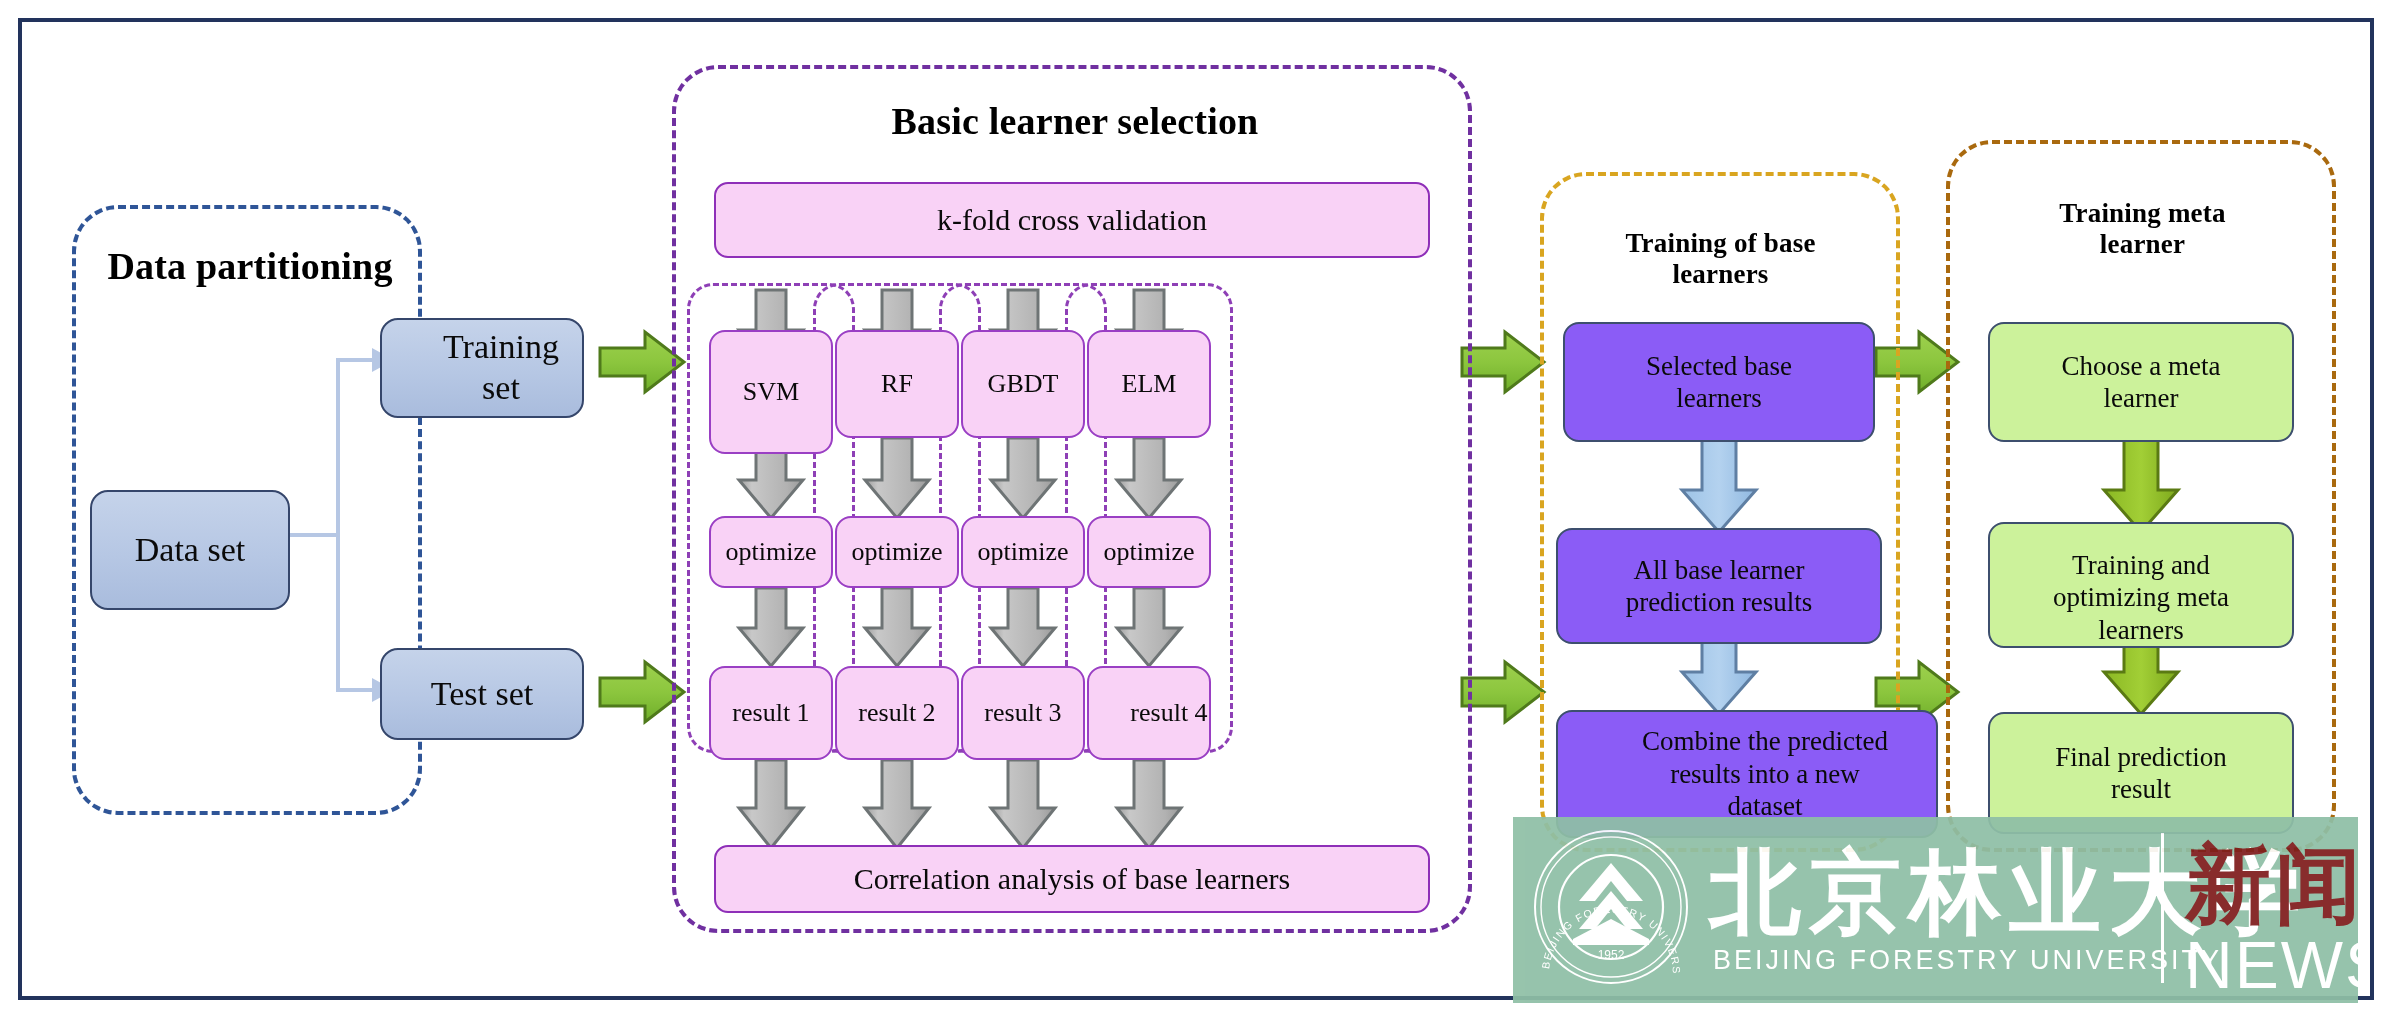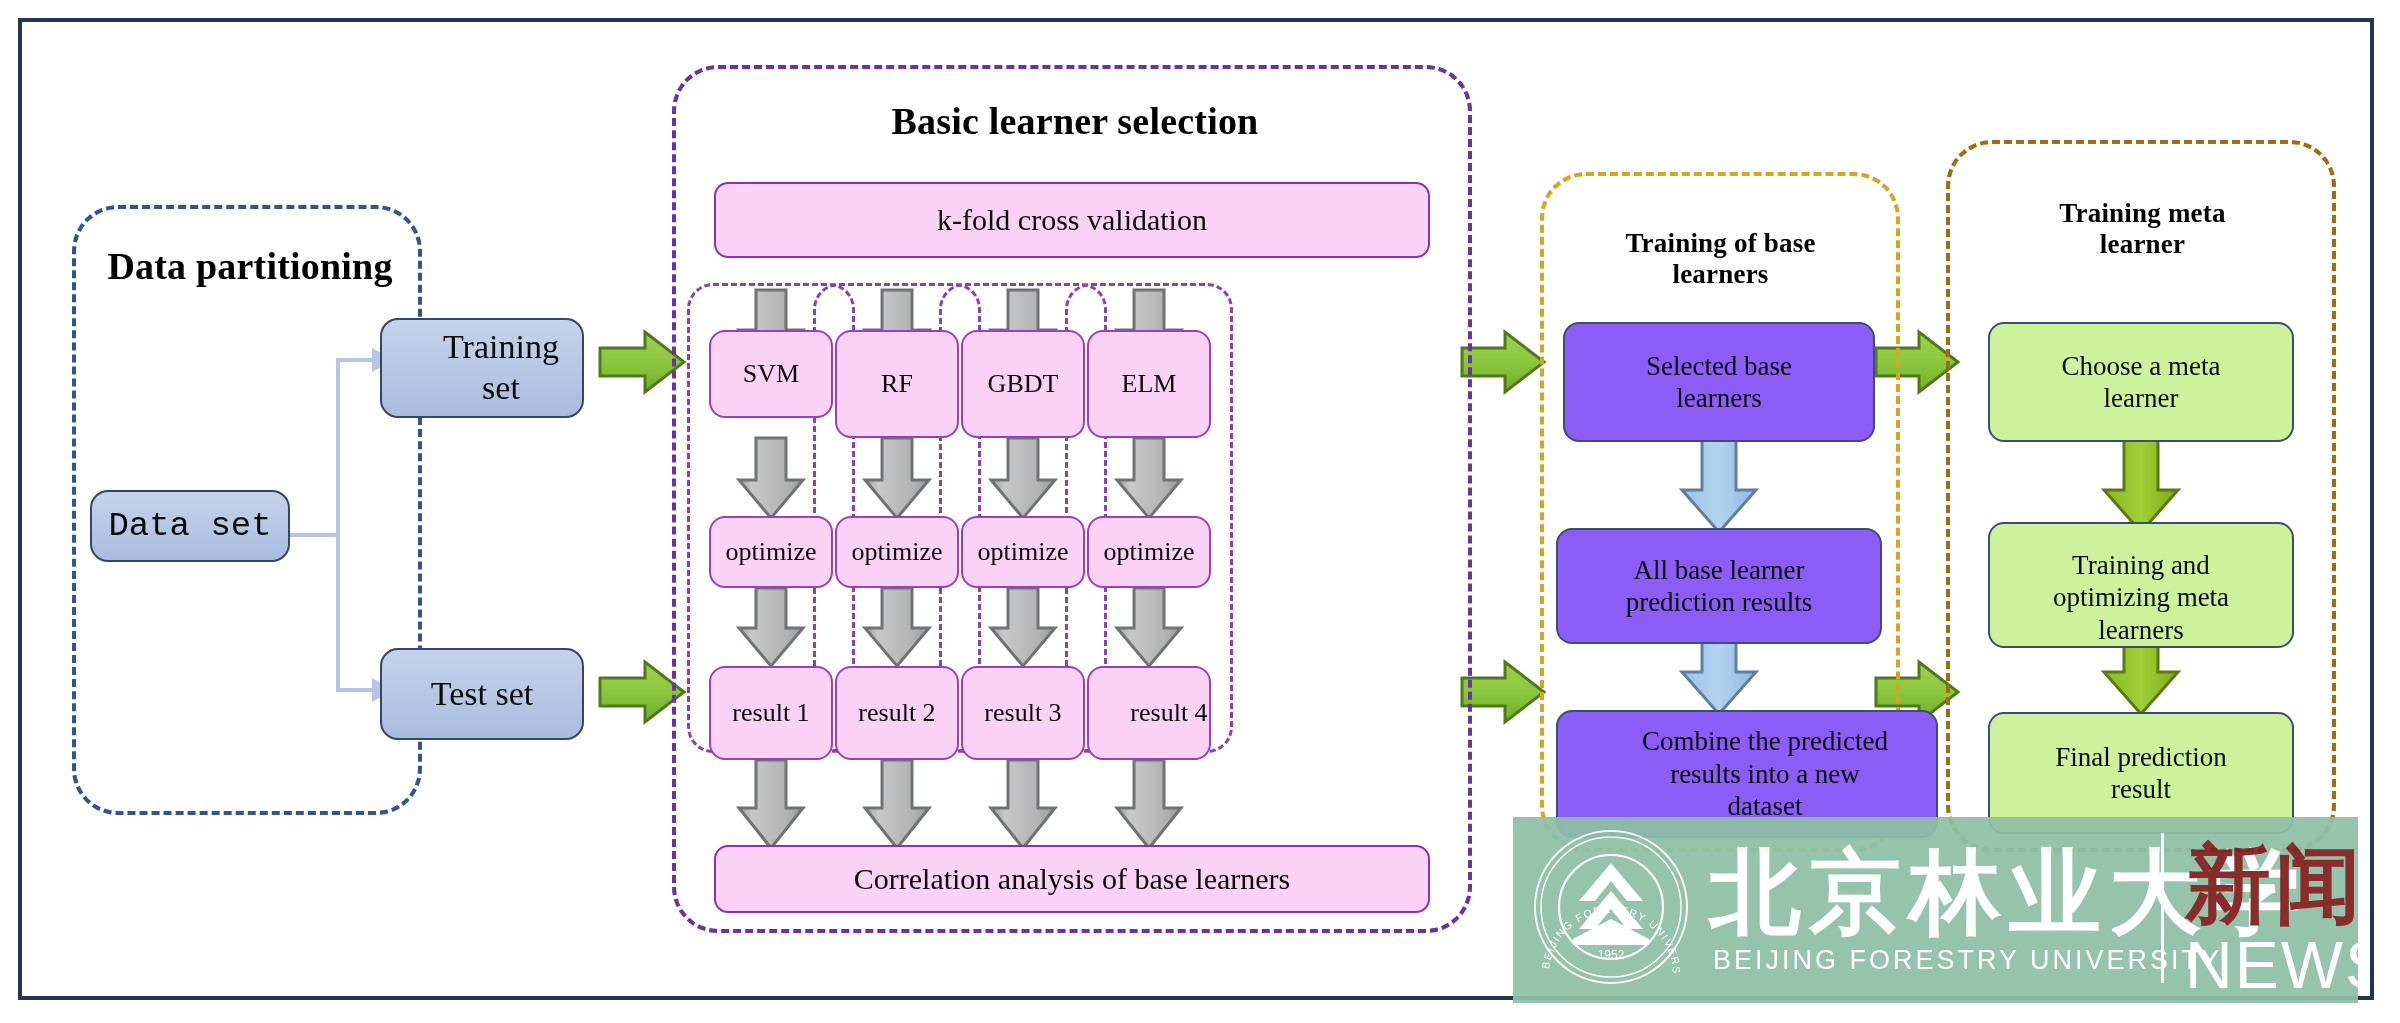--- a/index.html
+++ b/index.html
@@ -257,21 +257,21 @@
 
     <g stroke="#5a7a13" stroke-width="3" fill="url(#oliveGrad)">
       <path d="M 2124 440 L 2158 440 L 2158 490 L 2178 490 L 2141 532 L 2104 490 L 2124 490 Z"></path>
       <path d="M 2124 622 L 2158 622 L 2158 672 L 2178 672 L 2141 714 L 2104 672 L 2124 672 Z"></path>
     </g>
   </svg>
 
   <div class="panel panel-data"></div>
   <div class="panel-title title-data">Data partitioning</div>
 
-  <div class="box box-blue" style="left:90px; top:490px; width:200px; height:72px;font-family:Liberation Mono, monospace;">
+  <div class="box box-blue" style="left:90px; top:490px; width:200px; height:120px;">
     <span>Data set</span>
   </div>
 
   <div class="box box-blue" style="left:380px; top:318px; width:204px; height:100px; white-space:pre-line;padding-left:38px;">
     <span>Training
 set</span>
   </div>
 
   <div class="box box-blue" style="left:380px; top:648px; width:204px; height:92px;">
     <span>Test set</span>
@@ -282,21 +282,21 @@
 
   <div class="box box-pink-wide" style="left:714px; top:182px; width:716px; height:76px;">
     <span>k-fold cross validation</span>
   </div>
 
   <div class="sub-panel" style="left:687px;"></div>
   <div class="sub-panel" style="left:813px;"></div>
   <div class="sub-panel" style="left:939px;"></div>
   <div class="sub-panel" style="left:1065px;"></div>
 
-  <div class="box box-pink" style="left:709px; top:330px; width:124px; height:88px;">
+  <div class="box box-pink" style="left:709px; top:330px; width:124px; height:124px;">
     <span>SVM</span>
   </div>
   <div class="box box-pink" style="left:709px; top:516px; width:124px; height:72px;">
     <span>optimize</span>
   </div>
   <div class="box box-pink" style="left:709px; top:666px; width:124px; height:94px;">
     <span>result 1</span>
   </div>
 
   <div class="box box-pink" style="left:835px; top:330px; width:124px; height:108px;">

